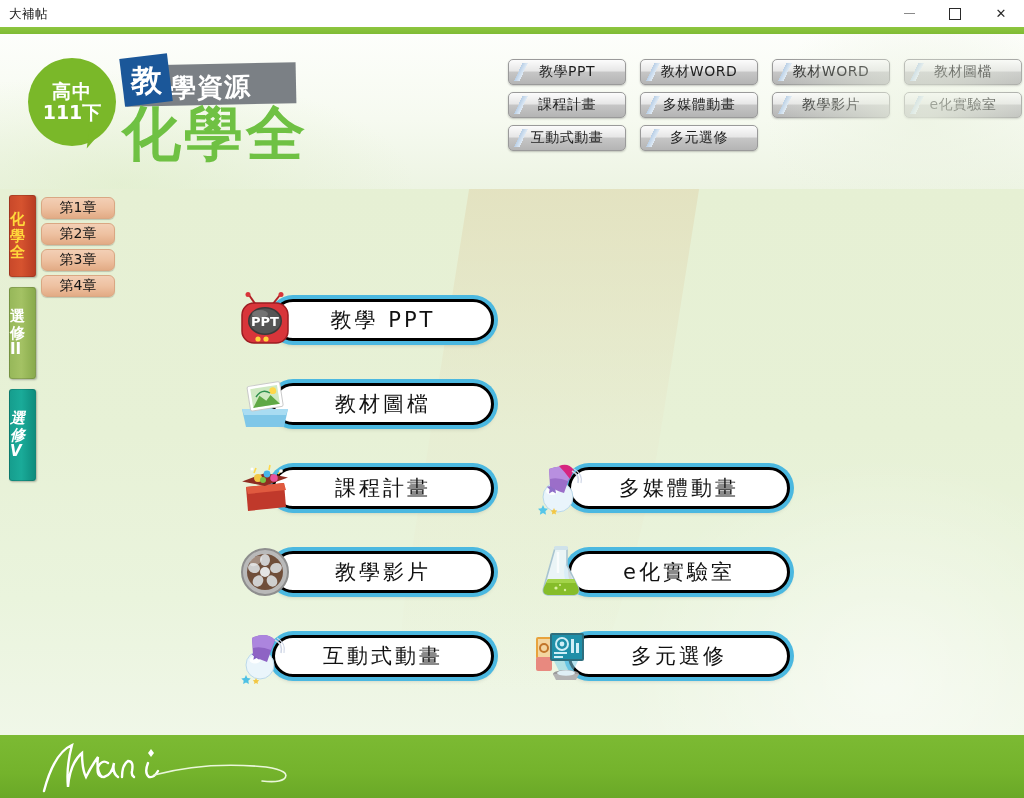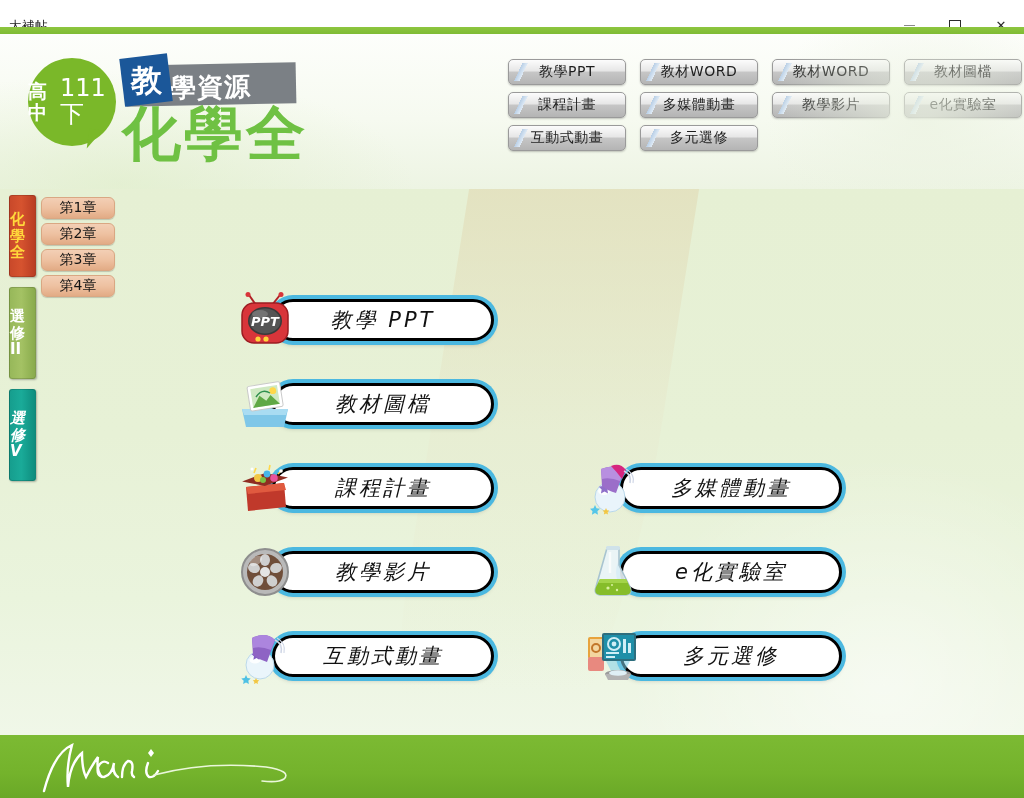--- a/index.html
+++ b/index.html
@@ -5,21 +5,21 @@
   * { box-sizing: border-box; margin: 0; padding: 0; }
   html, body {
     width: 1024px; height: 798px;
     font-family: "DejaVu Sans", "Liberation Sans", sans-serif;
     overflow: hidden; background: #ffffff;
   }
   #app { position: relative; width: 1024px; height: 798px; }
 
   
   .titlebar {
-    position: absolute; left: 0; top: 12px; width: 1024px; height: 27px;
+    position: absolute; left: 0; top: 0; width: 1024px; height: 27px;
     background: #ffffff; border-bottom: 0px solid #ddd;
   }
   .titlebar-text {
     position: absolute; left: 9px; top: 6px;
     font-size: 12.5px; color: #1a1a1a; letter-spacing: .5px;
   }
   .wincontrols { position: absolute; right: 0; top: 0; height: 27px; display: flex; }
   .wc {
     width: 46px; height: 27px; display: flex; align-items: center; justify-content: center;
     font-size: 13px; color: #2a2a2a; background: #fff;
@@ -45,25 +45,25 @@
   .header::after{
     content:""; position:absolute; right:-60px; top:-40px; width:320px; height:260px;
     background: radial-gradient(ellipse at center, rgba(236,243,226,.75) 0%, rgba(236,243,226,0) 70%);
   }
 
   
   .logo { position: absolute; left: 22px; top: 14px; width: 300px; height: 135px; }
   .bubble {
     position: absolute; left: 6px; top: 10px; width: 88px; height: 88px;
     background: #7ab829; border-radius: 50%;
-    display: flex; flex-direction: row; align-items: center; justify-content: center;
+    display: flex; flex-direction: column; align-items: center; justify-content: center;
     color: #fff; line-height: 1.08;
   }
   .bubble .b1 { font-size: 19px; font-weight: 700; letter-spacing: 1px; }
-  .bubble .b2 { font-size: 24px; font-weight: 400; letter-spacing: 0px; }
+  .bubble .b2 { font-size: 19px; font-weight: 700; letter-spacing: 0px; }
   .bubble-tail {
     position: absolute; left: 66px; top: 82px; width: 0; height: 0;
     border-left: 13px solid #7ab829; border-bottom: 20px solid transparent;
     border-right: 6px solid transparent; transform: rotate(8deg);
   }
   .gray-bar {
     position: absolute; left: 104px; top: 16px; width: 170px; height: 41px;
     background: #7b8085; transform: rotate(-1.2deg);
   }
   .gray-bar span {
@@ -145,21 +145,21 @@
     width: 74px; height: 22px; margin-bottom: 4px; border-radius: 6px;
     background: linear-gradient(to bottom,#f3cfb5 0%,#eec1a1 50%,#e2ab85 100%);
     border: 1px solid #d6a versus; border: 1px solid #d9a783;
     display: flex; align-items: center; justify-content: center;
     font-size: 14px; color: #141414; cursor: pointer;
     box-shadow: 0 1px 1px rgba(0,0,0,.18);
   }
 
   
   .menu-grid { position: absolute; left: 236px; top: 100px; width: 640px; }
-  .menu-row { display: flex; gap: 86px; margin-bottom: 22px; height: 62px; font-style: italic; }
+  .menu-row { display: flex; gap: 34px; margin-bottom: 22px; height: 62px; }
   .mitem { position: relative; width: 262px; height: 62px; cursor: pointer; }
   .mpill {
     position: absolute; left: 36px; top: 10px; width: 222px; height: 42px;
     background: #ffffff; border: 3px solid #000; border-radius: 21px;
     box-shadow: 0 0 0 4px #4bb8e0, 0 3px 5px rgba(0,0,0,.25);
     display: flex; align-items: center; justify-content: center;
   }
   .mpill span {
     font-size: 21px; color: #111; letter-spacing: 3px; font-weight: 500;
     white-space: nowrap;

